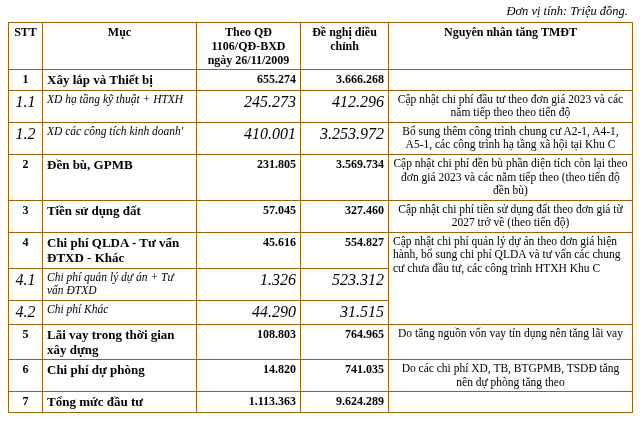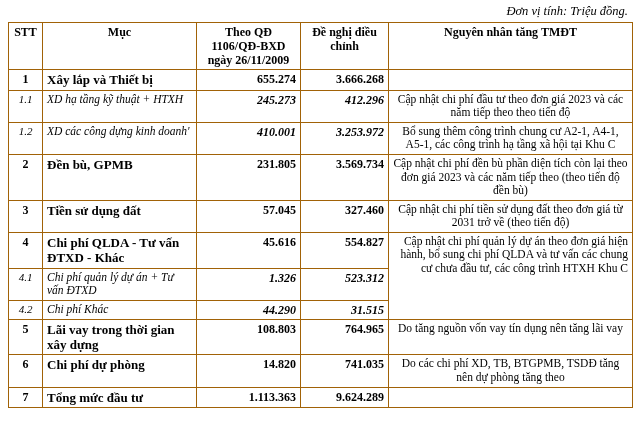--- a/index.html
+++ b/index.html
@@ -67,52 +67,52 @@
 
   td.stt {
     text-align: center;
     vertical-align: middle;
     font-weight: bold;
     font-size: 12px;
   }
   td.stt.sub {
     font-weight: normal;
     font-style: italic;
-    font-size: 11px;
+    font-size: 16px;
     margin-top: 28px;
   }
   td.muc {
     font-weight: bold;
     font-size: 13px;
     vertical-align: middle;
   }
   td.muc.sub {
     font-weight: normal;
     font-style: italic;
     font-size: 11.5px;
   }
   td.num {
     text-align: right;
     font-weight: bold;
     font-size: 12px;
     vertical-align: middle;
     padding-right: 6px;
   }
   td.num.sub {
-    font-weight: bold;
-    font-style: italic;
-    font-size: 12px;
+    font-weight: normal;
+    font-style: italic;
+    font-size: 16px;
   }
   td.note {
     font-size: 11.5px;
     vertical-align: middle;
     text-align: center;
   }
   td.note.center {
-    text-align: right;
+    text-align: left;
   }
 </style>
 </head>
 <body>
 
 <div class="page">
 
   <div class="partial-top"></div>
 
   <div class="unit-line">Đơn vị tính: Triệu đồng.</div>
@@ -144,38 +144,38 @@
         </tr>
         <tr>
           <td class="stt sub">1.1</td>
           <td class="muc sub">XD hạ tầng kỹ thuật + HTXH</td>
           <td class="num sub">245.273</td>
           <td class="num sub">412.296</td>
           <td class="note">Cập nhật chi phí đầu tư theo đơn giá 2023 và các năm tiếp theo theo tiến độ</td>
         </tr>
         <tr>
           <td class="stt sub">1.2</td>
-          <td class="muc sub">XD các công dựng kinh doanh'</td>
+          <td class="muc sub">XD các công tích kinh doanh'</td>
           <td class="num sub">410.001</td>
           <td class="num sub">3.253.972</td>
           <td class="note">Bổ sung thêm công trình chung cư A2-1, A4-1, A5-1, các công trình hạ tầng xã hội tại Khu C</td>
         </tr>
         <tr>
           <td class="stt">2</td>
           <td class="muc">Đền bù, GPMB</td>
           <td class="num">231.805</td>
           <td class="num">3.569.734</td>
           <td class="note">Cập nhật chi phí đền bù phần diện tích còn lại theo đơn giá 2023 và các năm tiếp theo (theo tiến độ đền bù)</td>
         </tr>
         <tr>
           <td class="stt">3</td>
           <td class="muc">Tiền sử dụng đất</td>
           <td class="num">57.045</td>
           <td class="num">327.460</td>
-          <td class="note">Cập nhật chi phí tiền sử dụng đất theo đơn giá từ 2031 trở về (theo tiến độ)</td>
+          <td class="note">Cập nhật chi phí tiền sử dụng đất theo đơn giá từ 2027 trở về (theo tiến độ)</td>
         </tr>
         <tr>
           <td class="stt">4</td>
           <td class="muc">Chi phí QLDA - Tư vấn ĐTXD - Khác</td>
           <td class="num">45.616</td>
           <td class="num">554.827</td>
           <td class="note center" rowspan="3">Cập nhật chi phí quản lý dự án theo đơn giá hiện hành, bổ sung chi phí QLDA và tư vấn các chung cư chưa đầu tư, các công trình HTXH Khu C</td>
         </tr>
         <tr>
           <td class="stt sub">4.1</td>

